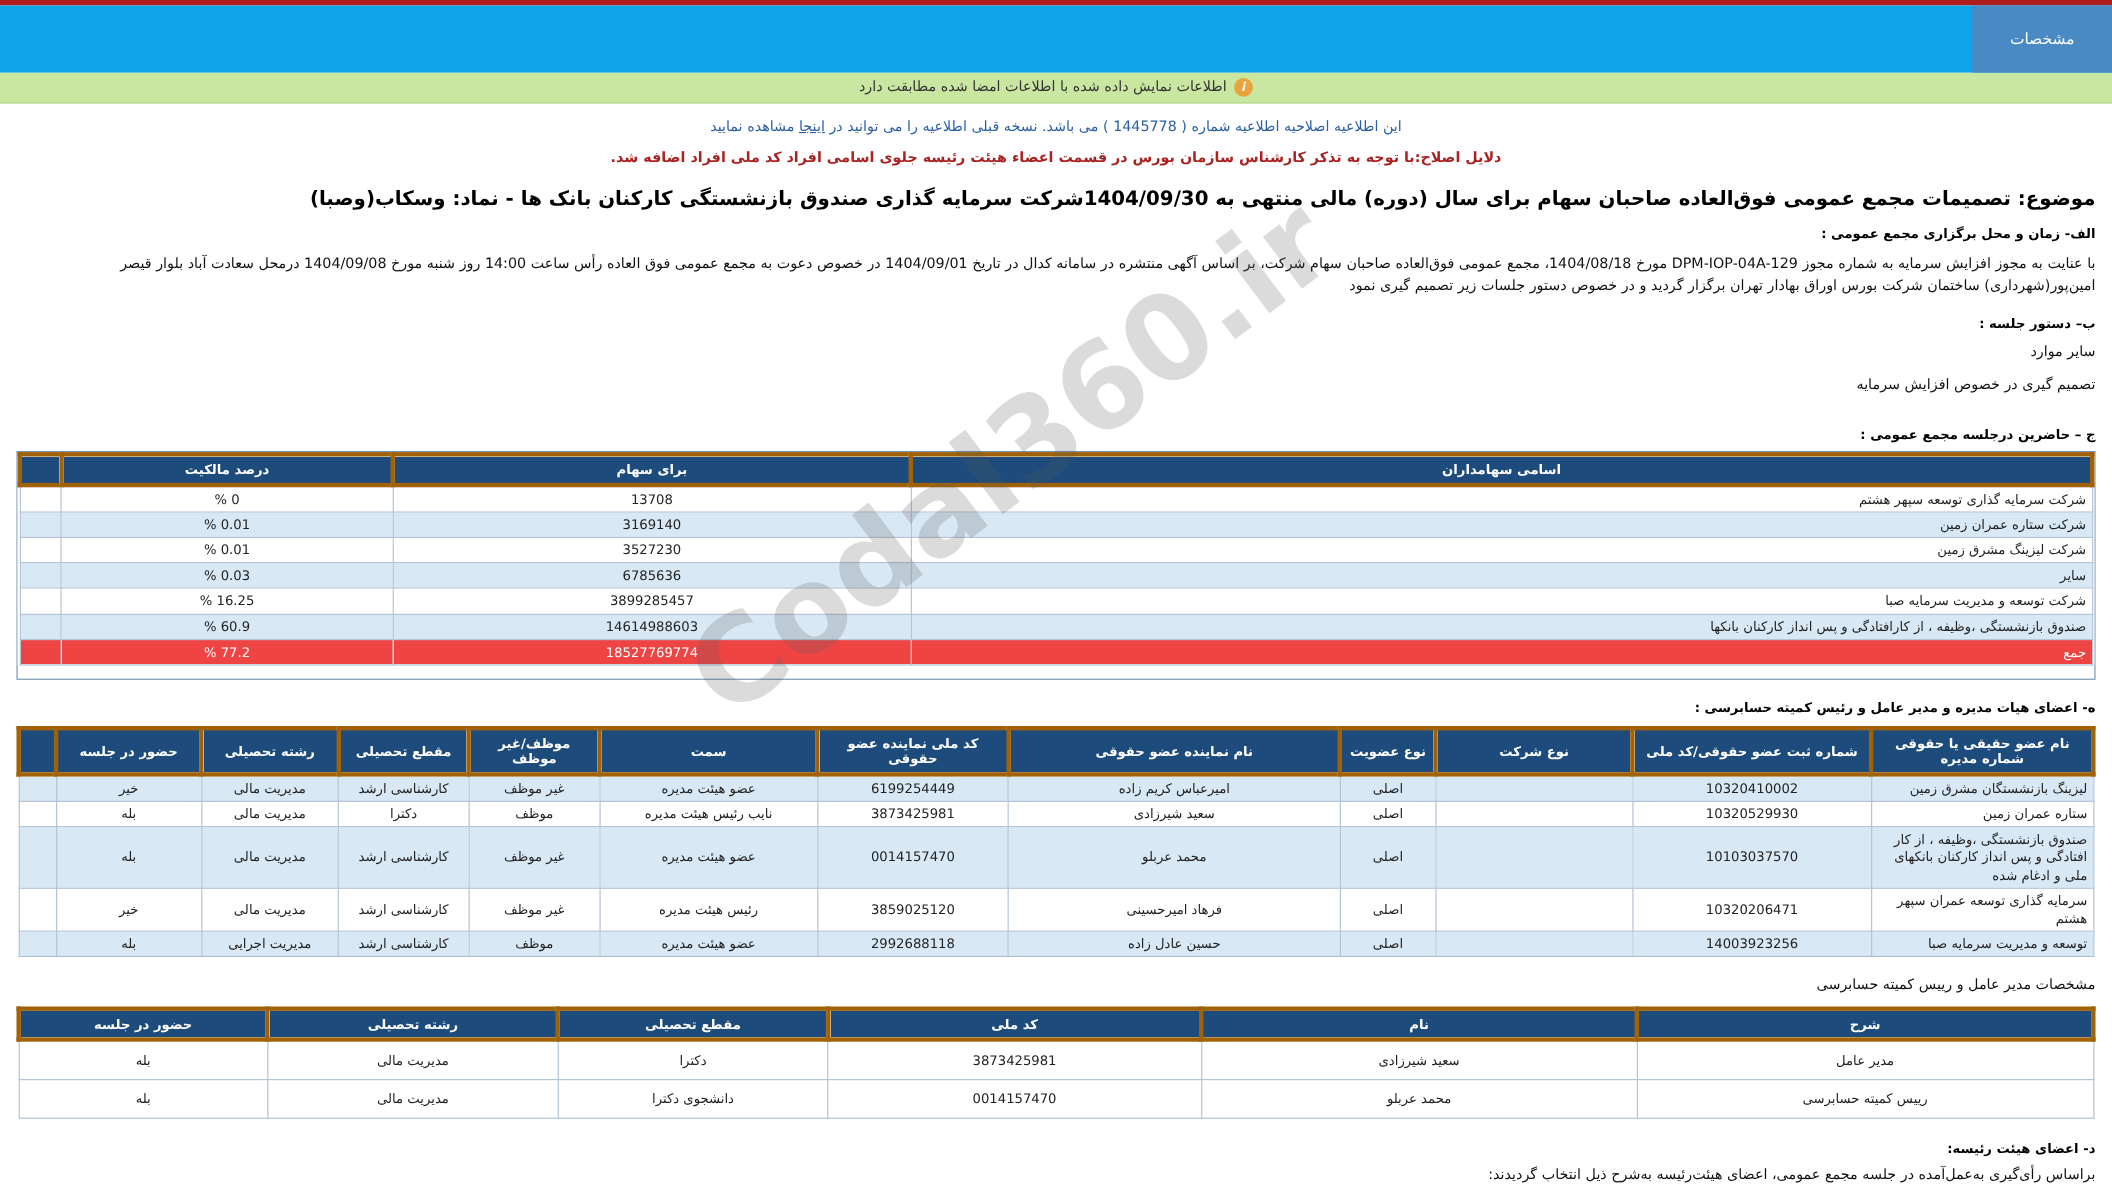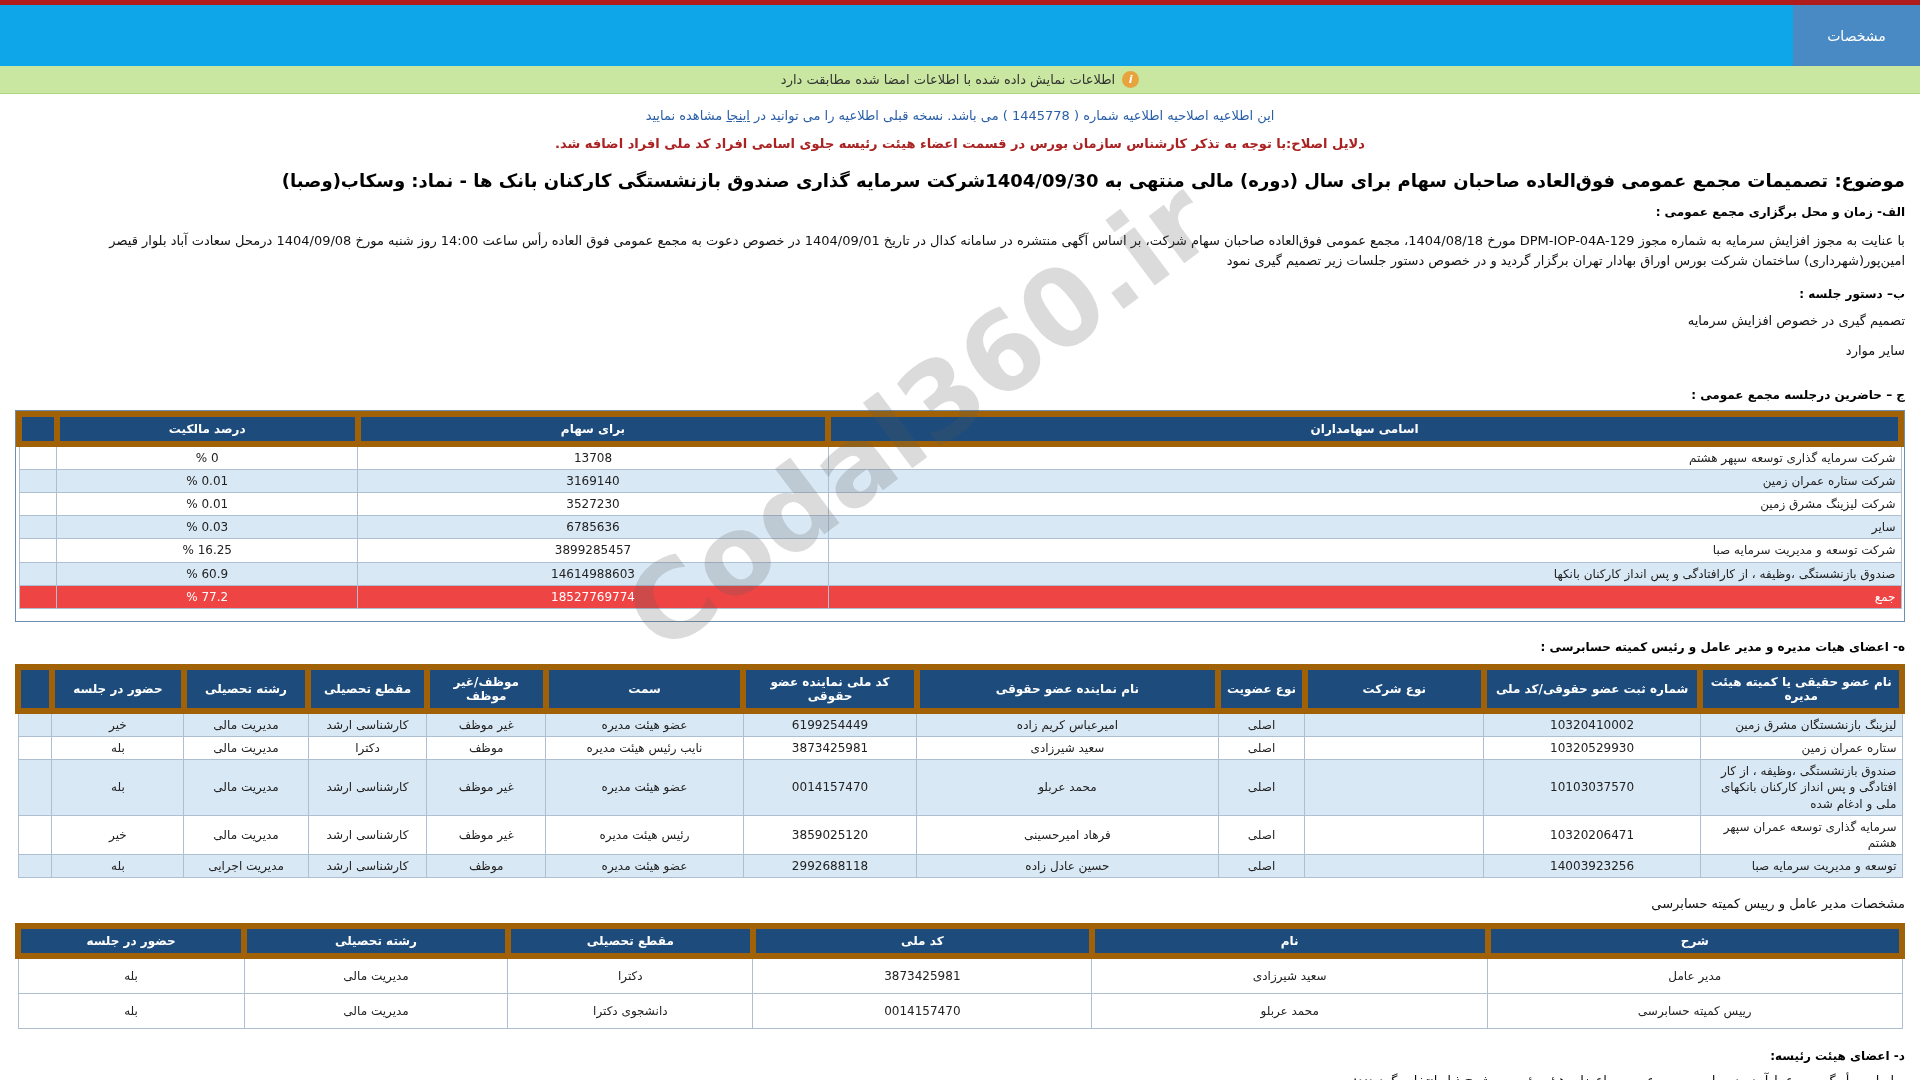--- a/index.html
+++ b/index.html
@@ -37,21 +37,21 @@
   .sec-title { font-weight:bold; font-size:12px; color:#000; }
   .body-text { font-size:13px; color:#111; line-height:1.55; }
 
   .m14 { margin-top:14px; } .m12 { margin-top:12px; } .m16 { margin-top:16px; }
   .m10 { margin-top:10px; } .m26 { margin-top:26px; } .m18 { margin-top:18px; }
   .m8  { margin-top:8px; }  .m20 { margin-top:20px; }
 
   table.data-table { width:100%; border-collapse:collapse; table-layout:fixed;
                      font-size:12px; background:#fff; }
   table.data-table th { background:#1c4b7c; color:#fff; font-weight:bold; text-align:center;
-                        padding:5px 3px; border:6px solid #a16207; overflow:hidden; }
+                        padding:5px 3px; border:4px solid #a16207; overflow:hidden; }
   table.data-table td { padding:3px 5px; border:1px solid #aebfd2; text-align:center;
                         color:#222; background:#fff; overflow:hidden; line-height:1.35; }
   table.data-table tr.alt td { background:#d9e8f5; }
   table.data-table tr.sum-row td { background:#ef4444; color:#fff; }
   table.data-table td.ralign { text-align:right;margin-top:25px; }
 
   .table-frame { border:1px solid #6f8faf; padding:0 0 12px 0; margin-top:8px; background:#fff; }
 
   #ceo-table td { padding:9px 5px; }
 </style>
@@ -80,22 +80,22 @@
   </p>
 
   <p class="reason-line">دلایل اصلاح:با توجه به تذکر کارشناس سازمان بورس در قسمت اعضاء هیئت رئیسه جلوی اسامی افراد کد ملی افراد اضافه شد.</p>
 
   <p class="subject">موضوع: تصمیمات مجمع عمومی فوق‌العاده صاحبان سهام برای سال (دوره) مالی منتهی به 1404/09/30شرکت سرمایه گذاری صندوق بازنشستگی کارکنان بانک ها - نماد: وسکاب(وصبا)</p>
 
   <p class="sec-title m14">الف- زمان و محل برگزاری مجمع عمومی :</p>
   <p class="body-text m12">با عنایت به مجوز افزایش سرمایه به شماره مجوز DPM-IOP-04A-129 مورخ 1404/08/18، مجمع عمومی فوق‌العاده صاحبان سهام شرکت، بر اساس آگهی منتشره در سامانه کدال در تاریخ 1404/09/01 در خصوص دعوت به مجمع عمومی فوق العاده رأس ساعت 14:00 روز شنبه مورخ 1404/09/08 درمحل سعادت آباد بلوار قیصر امین‌پور(شهرداری) ساختمان شرکت بورس اوراق بهادار تهران   برگزار گردید و در خصوص دستور جلسات زیر تصمیم گیری نمود</p>
 
   <p class="sec-title m16">ب– دستور جلسه :</p>
+  <p class="body-text m10">سایر موارد</p>
   <p class="body-text m10">تصمیم گیری در خصوص افزایش سرمایه</p>
-  <p class="body-text m10">سایر موارد</p>
 
   <p class="sec-title m26">ج – حاضرین درجلسه مجمع عمومی :</p>
 
   <div class="table-frame">
     <table class="data-table" id="shareholders-table">
         <colgroup>
           <col style="width: 57%;">
           <col style="width: 25%;">
           <col style="width: 16%;">
           <col style="width: 2%;">
@@ -167,21 +167,21 @@
         <col style="width: 9.2%;">
         <col style="width: 10.5%;">
         <col style="width: 6.3%;">
         <col style="width: 6.3%;">
         <col style="width: 6.6%;">
         <col style="width: 7%;">
         <col style="width: 1.8%;">
       </colgroup>
       <thead>
         <tr>
-          <th>نام عضو حقیقی یا کمیته هیئت مدیره</th>
+          <th>نام عضو حقیقی یا حقوقی شماره مدیره</th>
           <th>شماره ثبت عضو حقوقی/کد ملی</th>
           <th>نوع شرکت</th>
           <th>نوع عضویت</th>
           <th>نام نماینده عضو حقوقی</th>
           <th>کد ملی نماینده عضو حقوقی</th>
           <th>سمت</th>
           <th>موظف/غیر موظف</th>
           <th>مقطع تحصیلی</th>
           <th>رشته تحصیلی</th>
           <th>حضور در جلسه</th>

